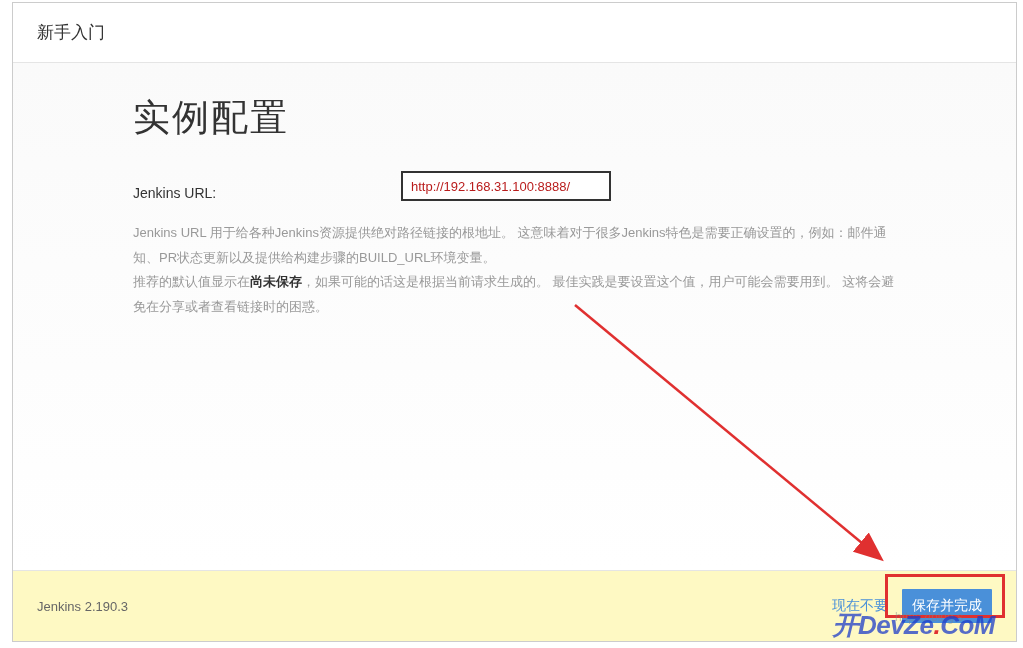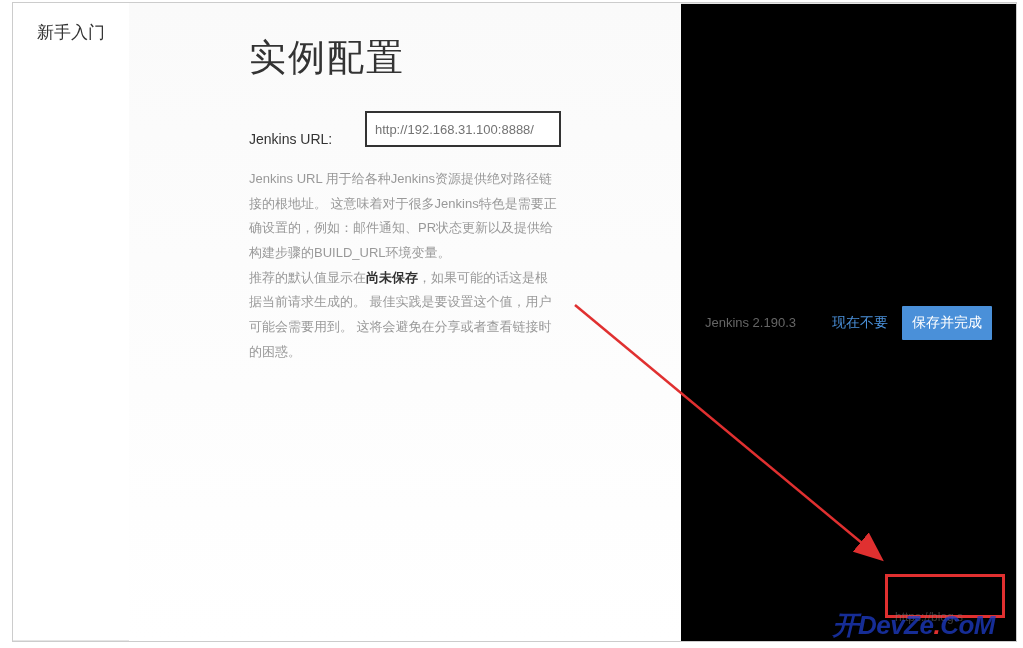--- a/index.html
+++ b/index.html
@@ -17,21 +17,21 @@
     }
     .modal {
       position: absolute;
       top: 2px;
       left: 12px;
       width: 1005px;
       height: 640px;
       border: 1px solid #ccc;
       background: #fff;
       display: flex;
-      flex-direction: row;
+      flex-direction: column;
     }
     .modal-header {
       padding: 18px 24px;
       border-bottom: 1px solid #e5e5e5;
       background: #fff;
     }
     .modal-header-title {
       font-size: 17px;
       color: #333;
       font-weight: normal;
@@ -55,44 +55,45 @@
       margin-bottom: 20px;
       gap: 30px;
     }
     .form-label {
       width: 210px;
       font-size: 14px;
       color: #333;
     }
     .url-input {
       width: 210px;
-      height: 36px;
+      height: 30px;
       border: 2px solid #333;
       padding: 4px 8px;
       font-size: 13px;
-      color: #737373;
+      color: #b91c1c;
       outline: none;
+      margin-left: 28px;
     }
     .description {
       font-size: 13px;
       color: #999;
       line-height: 1.9;
     }
     .description .strong {
       color: #333;
       font-weight: bold;
       text-align: center;
     }
     .modal-footer {
       border-top: 1px solid #e5e5e5;
       padding: 18px 24px;
       display: flex;
       align-items: center;
       justify-content: space-between;
-      background: #000000;
+      background: #fef9c3;
       gap: 36px;
     }
     .footer-left {
       font-size: 13px;
       color: #666;
     }
     .footer-right {
       display: flex;
       align-items: center;
       gap: 14px;

